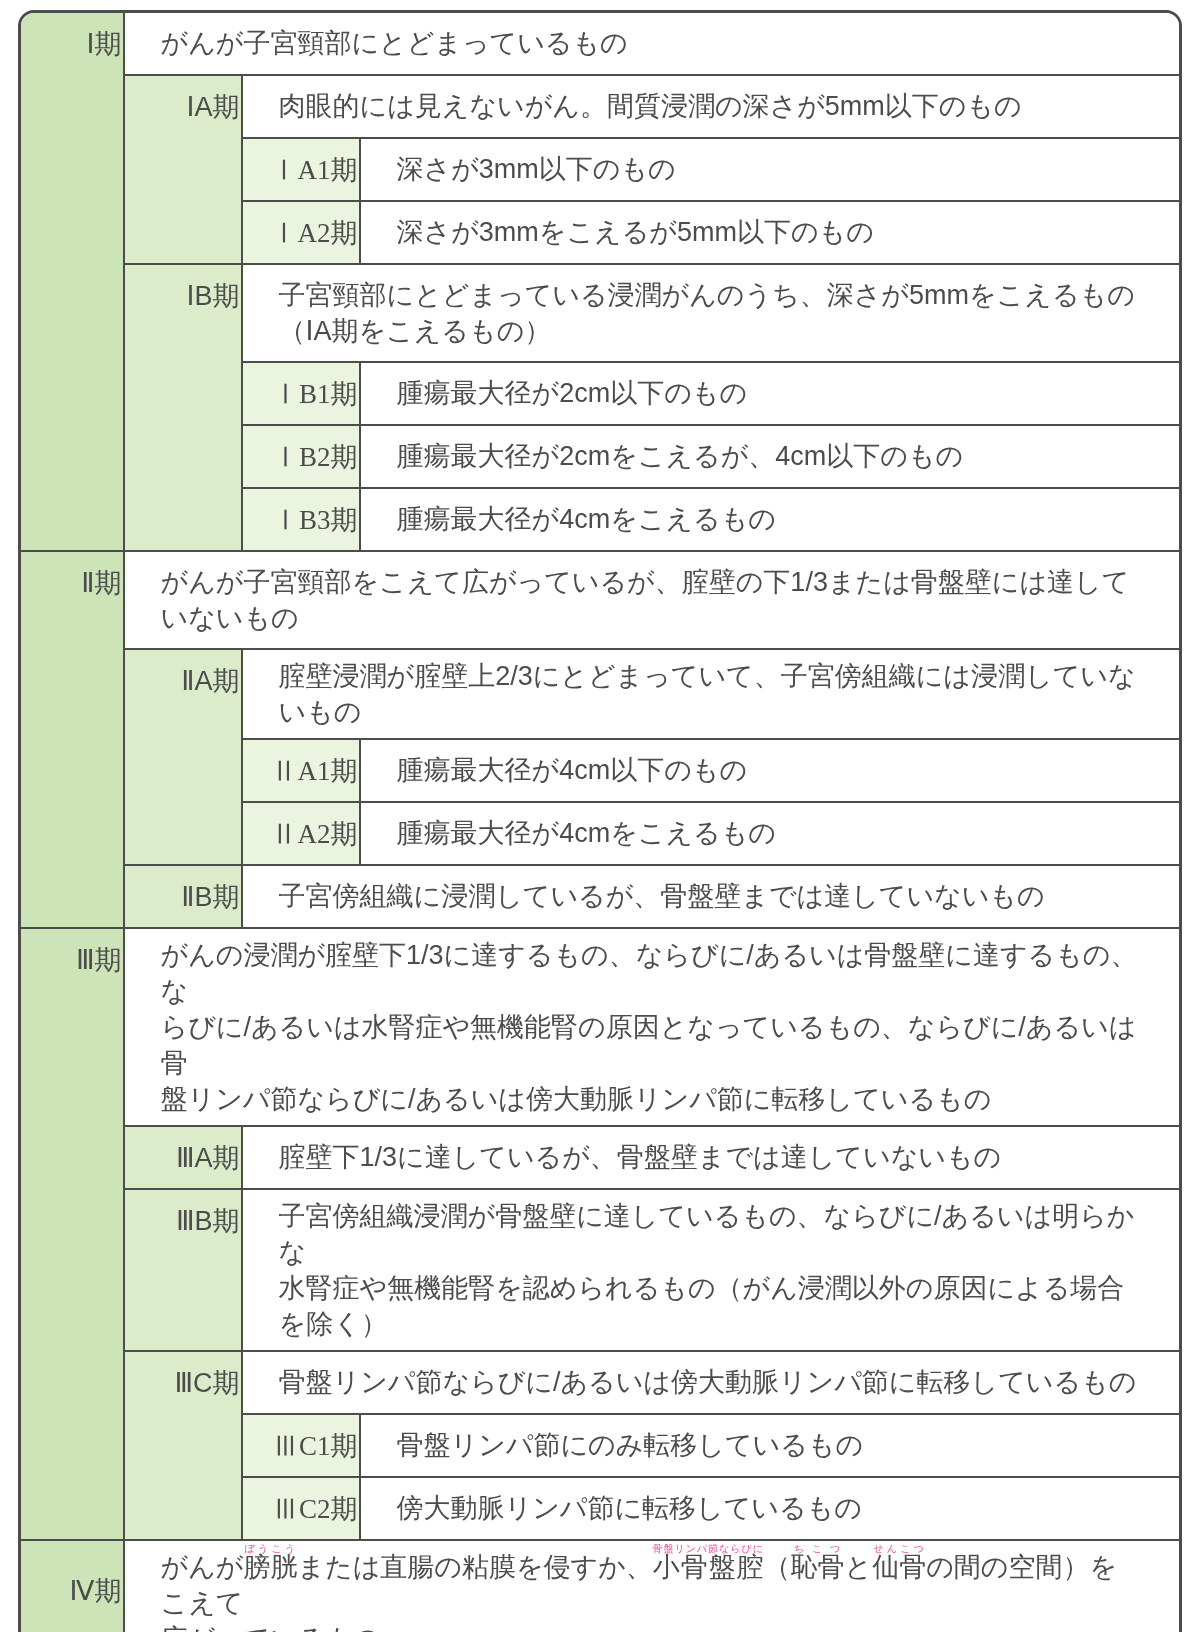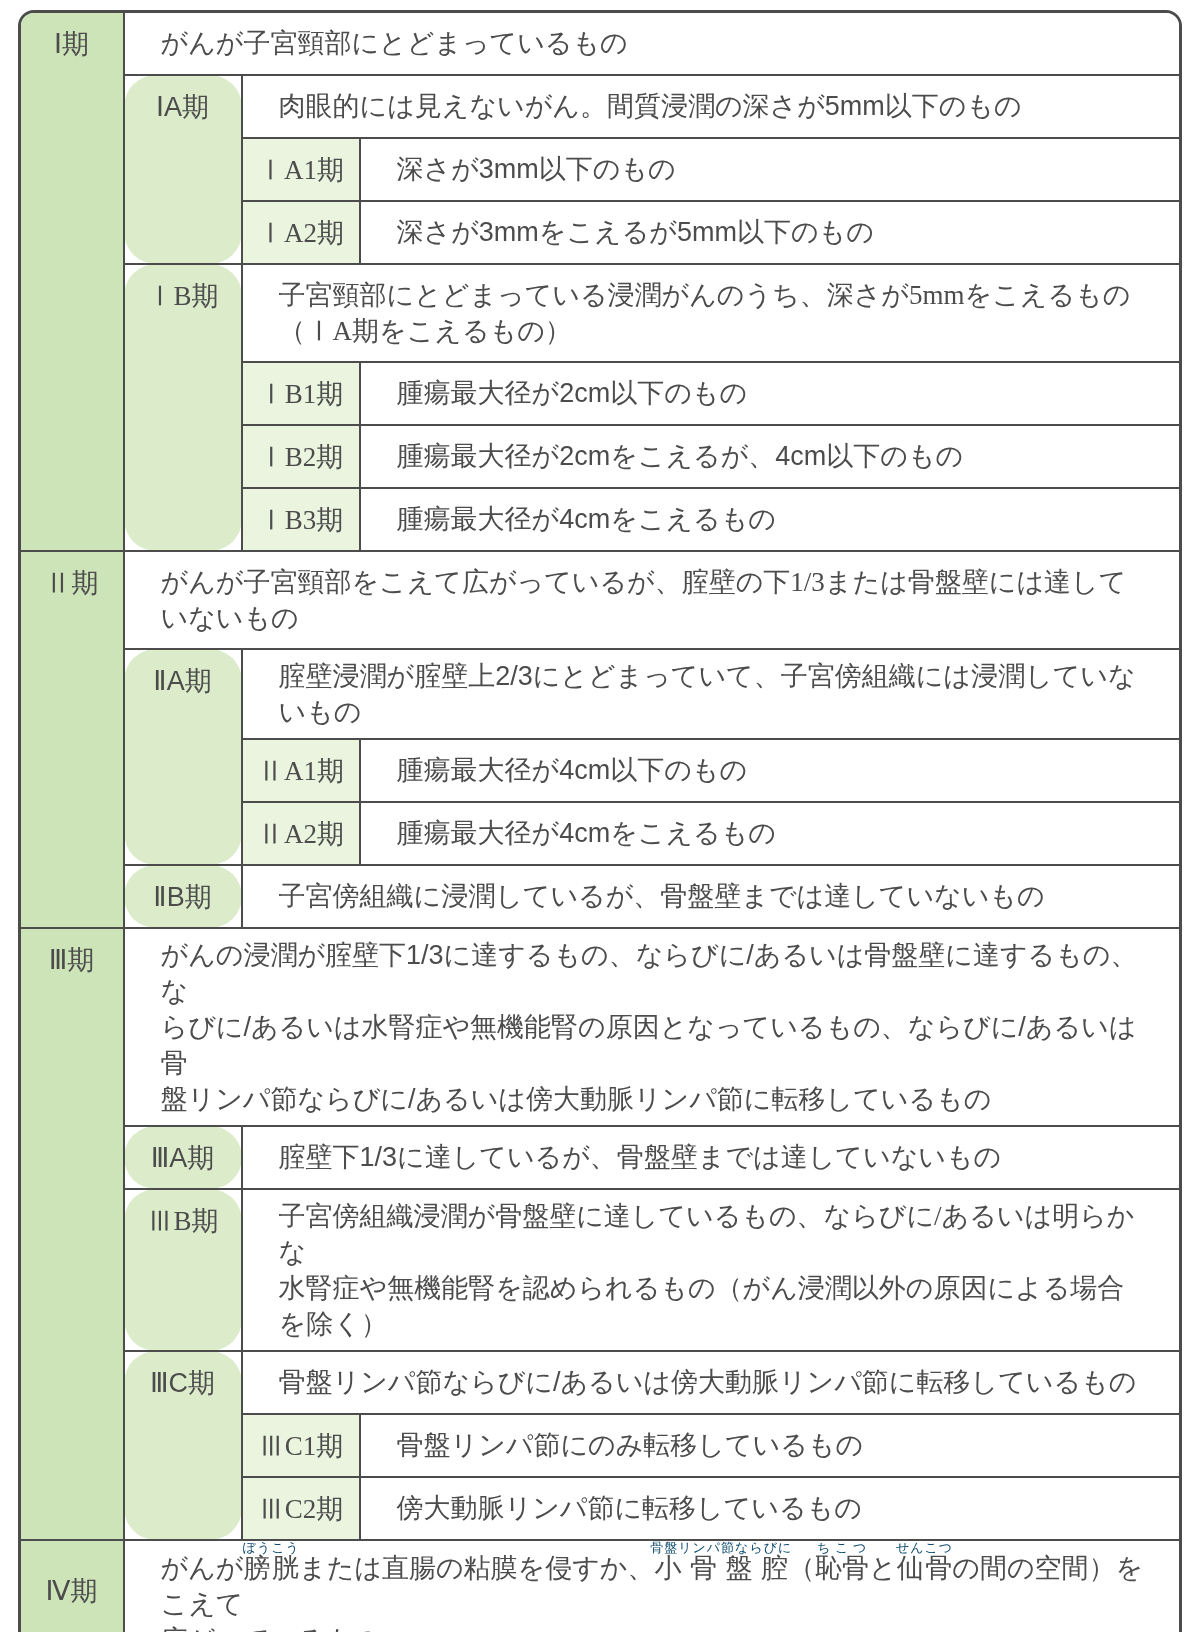--- a/index.html
+++ b/index.html
@@ -28,41 +28,41 @@
     width: calc(100% + 5px);
     margin: -2.5px;
     font-size: 27px;
     line-height: 36px;
   }
   table.staging td {
     border: 2.5px solid #4c4c4c;
     box-sizing: border-box;
   }
   td.label {
-    text-align: center;
+    text-align: right;
     vertical-align: top;
     padding-top: 13px;
     white-space: nowrap;
   }
   td.l1 { background: #cde3b8; }
-  td.l2 { background: #dcecca; border-radius: 32px; }
+  td.l2 { background: #dcecca; }
   td.l3 { background: #eaf4de; font-family: Liberation Serif, serif; }
   td.desc {
     background: #ffffff;
     vertical-align: middle;
     padding: 8px 36px;
     white-space: pre-line;
   }
   tr.rh1 { height: 63px; }
-  tr.rh2 { height: 98px; font-family: Liberation Serif, serif; }
+  tr.rh2 { height: 98px; }
   tr.rh3 { height: 114px; }
   tr.rhr { height: 113px; }
   ruby rt {
-    font-size: 13px;
-    color: #0c4a6e;
+    font-size: 10px;
+    color: #ec4899;
     letter-spacing: 1px;
   }
 </style>
 </head>
 <body>
 
 <div class="page">
   <div class="table-wrap">
     <table class="staging">
       <colgroup>

